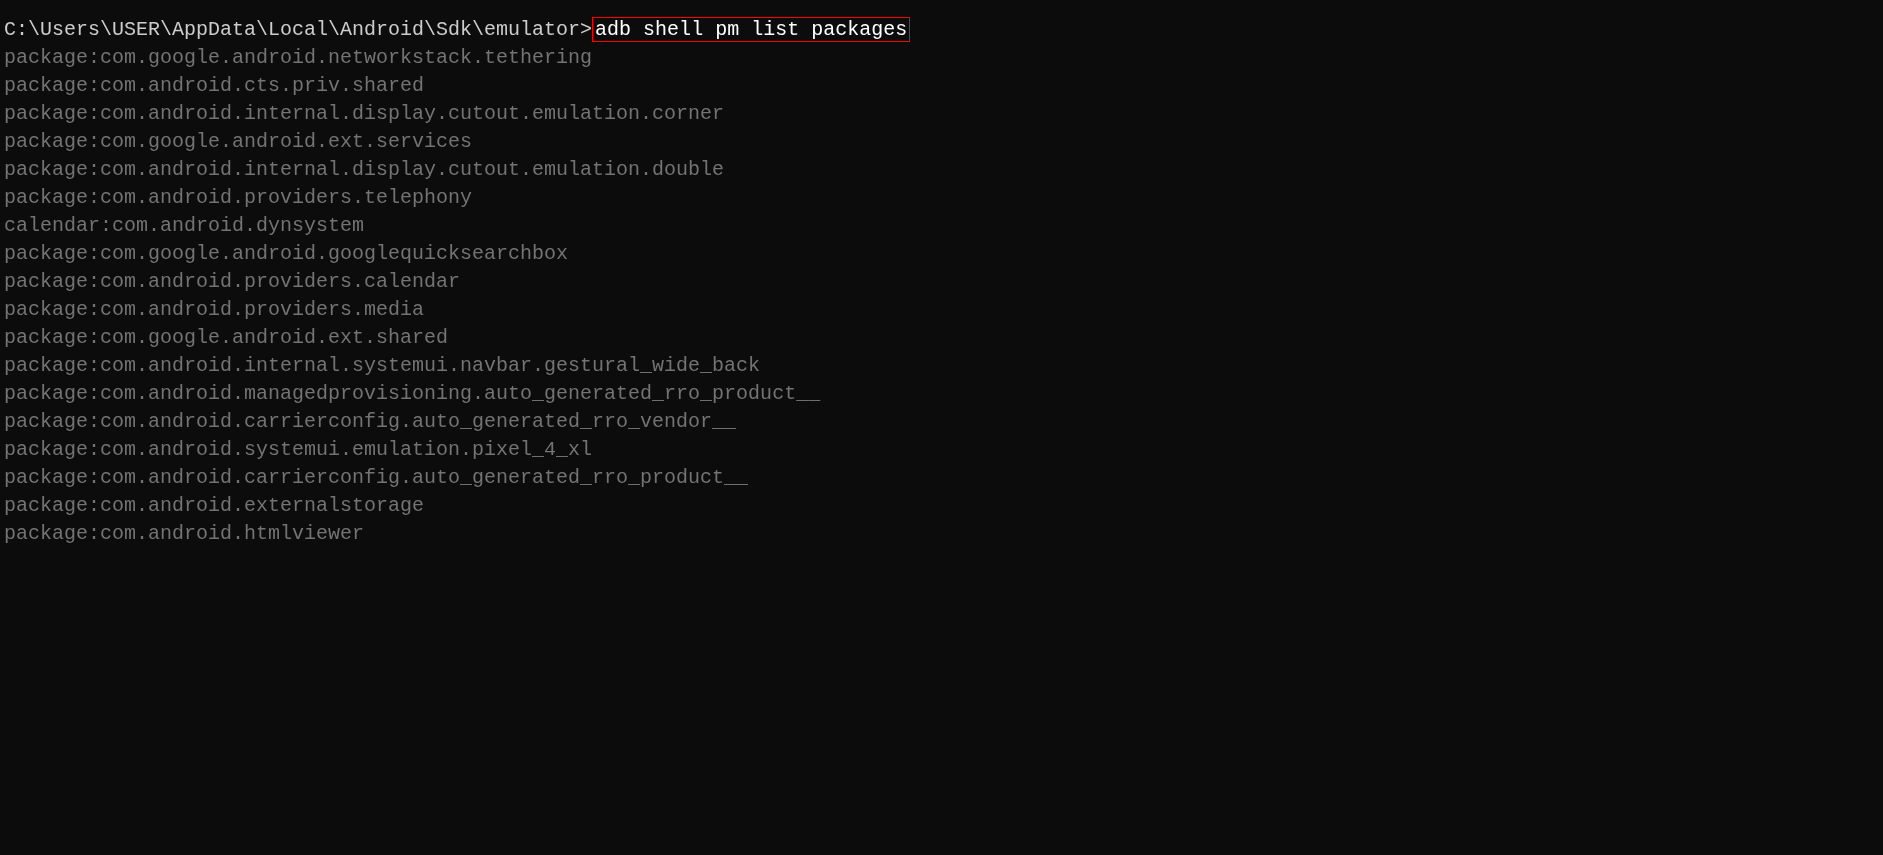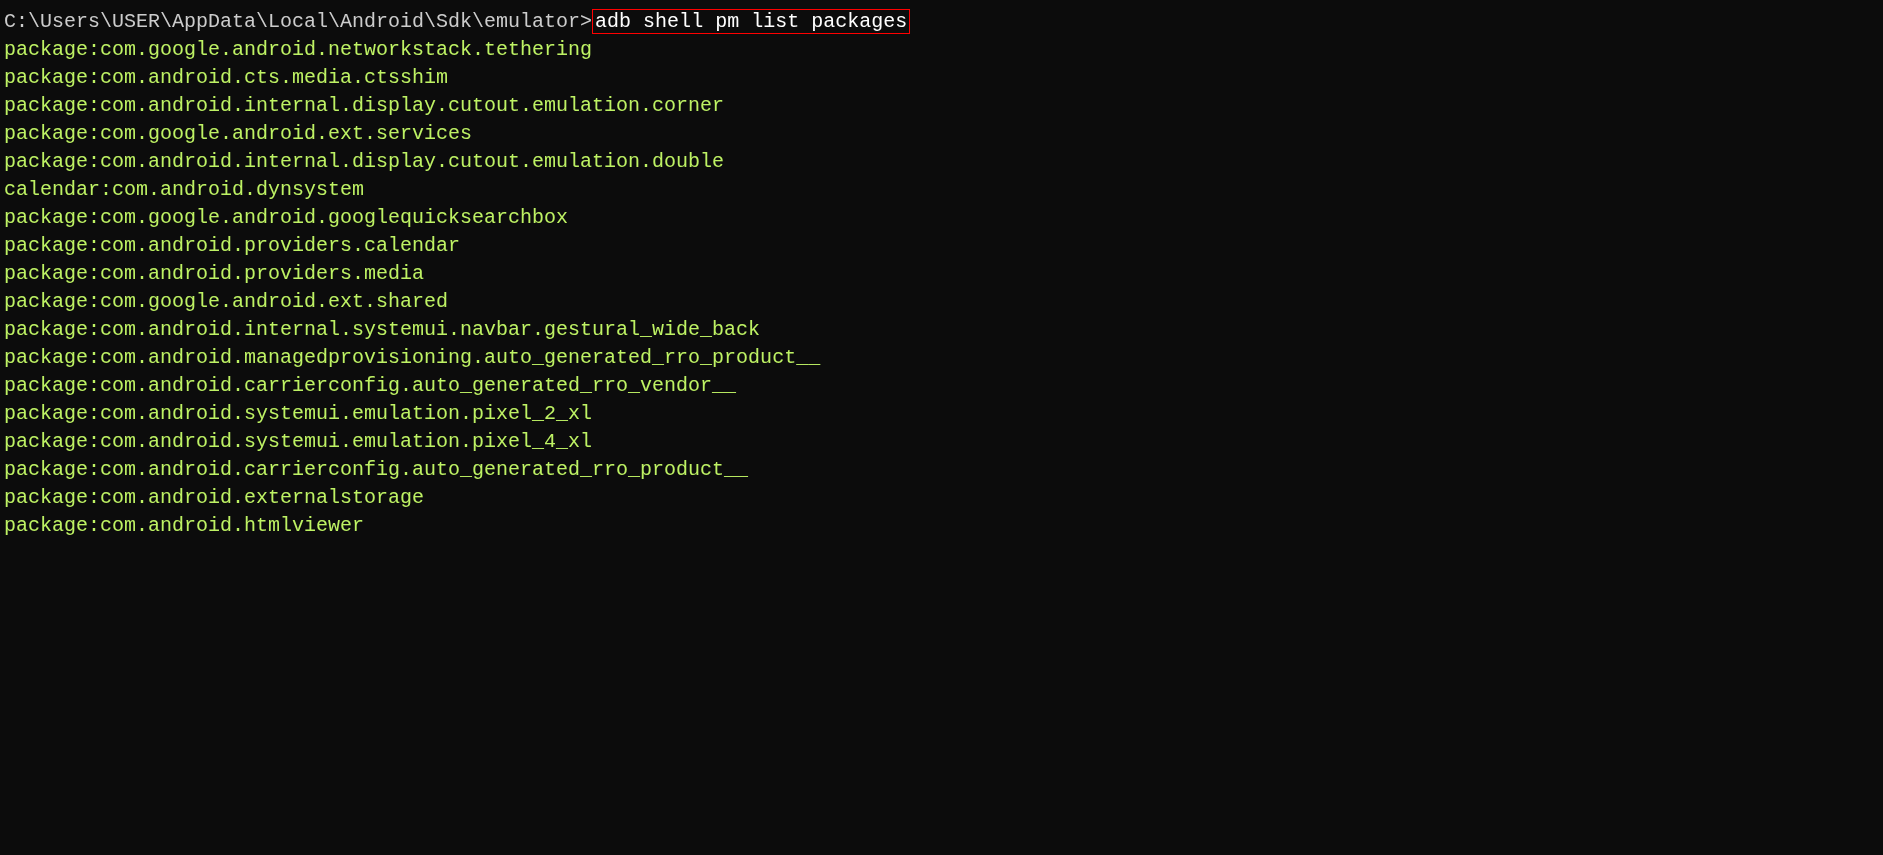--- a/index.html
+++ b/index.html
@@ -16,50 +16,51 @@
       padding: 0;
       width: 1883px;
       height: 855px;
       overflow: hidden;
     }
     .terminal {
       padding: 8px 4px;
     }
     .prompt-line {
       white-space: pre;
+      margin-top: 8px;
     }
     .highlight-box {
       border: 1px solid #ff0000;
       color: #ffffff;
       display: inline;
       padding: 0 2px;
     }
     .output-line {
       white-space: pre;
-      color: #bef264;
+      color: #737373;
     }
   </style>
 </head>
 <body>
 
 <div class="terminal">
   <div class="prompt-line"><span>C:\Users\USER\AppData\Local\Android\Sdk\emulator&gt;</span><span class="highlight-box">adb shell pm list packages</span></div>
   <div id="output-container">
       <div class="output-line">package:com.google.android.networkstack.tethering</div>
-      <div class="output-line">package:com.android.cts.media.ctsshim</div>
+      <div class="output-line">package:com.android.cts.priv.shared</div>
       <div class="output-line">package:com.android.internal.display.cutout.emulation.corner</div>
       <div class="output-line">package:com.google.android.ext.services</div>
       <div class="output-line">package:com.android.internal.display.cutout.emulation.double</div>
+      <div class="output-line">package:com.android.providers.telephony</div>
       <div class="output-line">calendar:com.android.dynsystem</div>
       <div class="output-line">package:com.google.android.googlequicksearchbox</div>
       <div class="output-line">package:com.android.providers.calendar</div>
       <div class="output-line">package:com.android.providers.media</div>
       <div class="output-line">package:com.google.android.ext.shared</div>
       <div class="output-line">package:com.android.internal.systemui.navbar.gestural_wide_back</div>
       <div class="output-line">package:com.android.managedprovisioning.auto_generated_rro_product__</div>
       <div class="output-line">package:com.android.carrierconfig.auto_generated_rro_vendor__</div>
-      <div class="output-line">package:com.android.systemui.emulation.pixel_2_xl</div>
       <div class="output-line">package:com.android.systemui.emulation.pixel_4_xl</div>
       <div class="output-line">package:com.android.carrierconfig.auto_generated_rro_product__</div>
       <div class="output-line">package:com.android.externalstorage</div>
       <div class="output-line">package:com.android.htmlviewer</div>
     </div>
 </div>
 
 </body></html>

